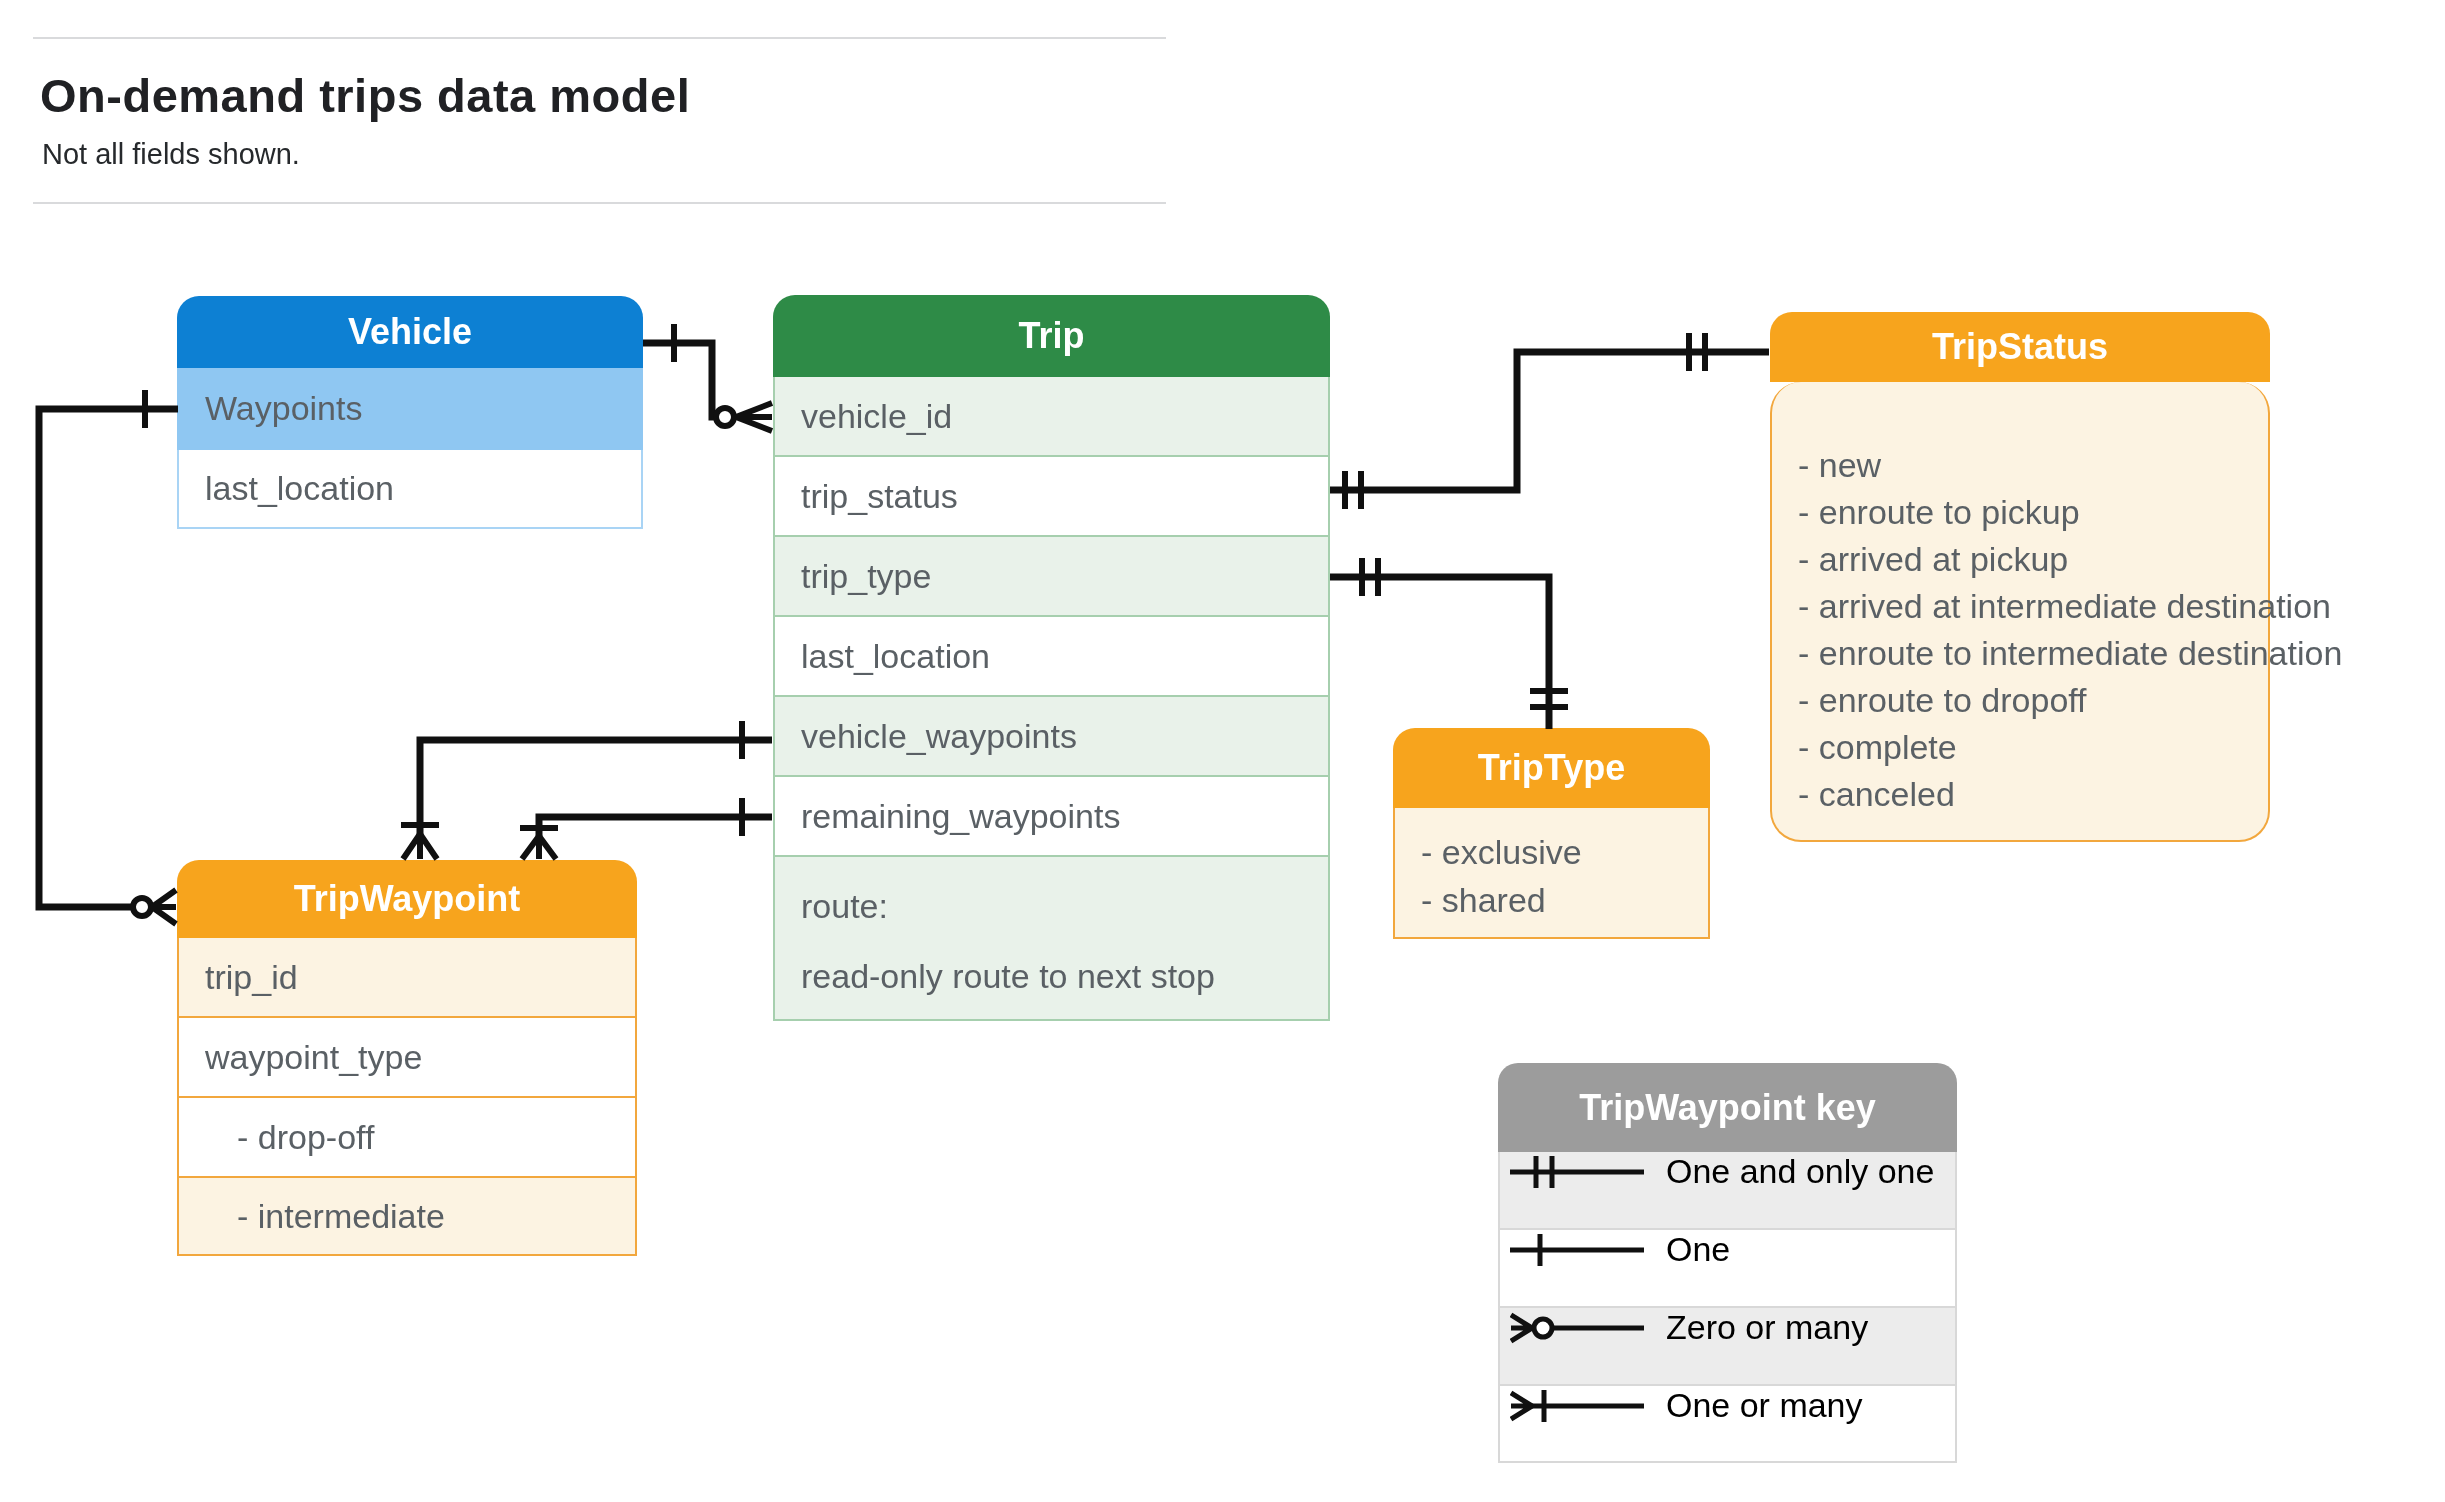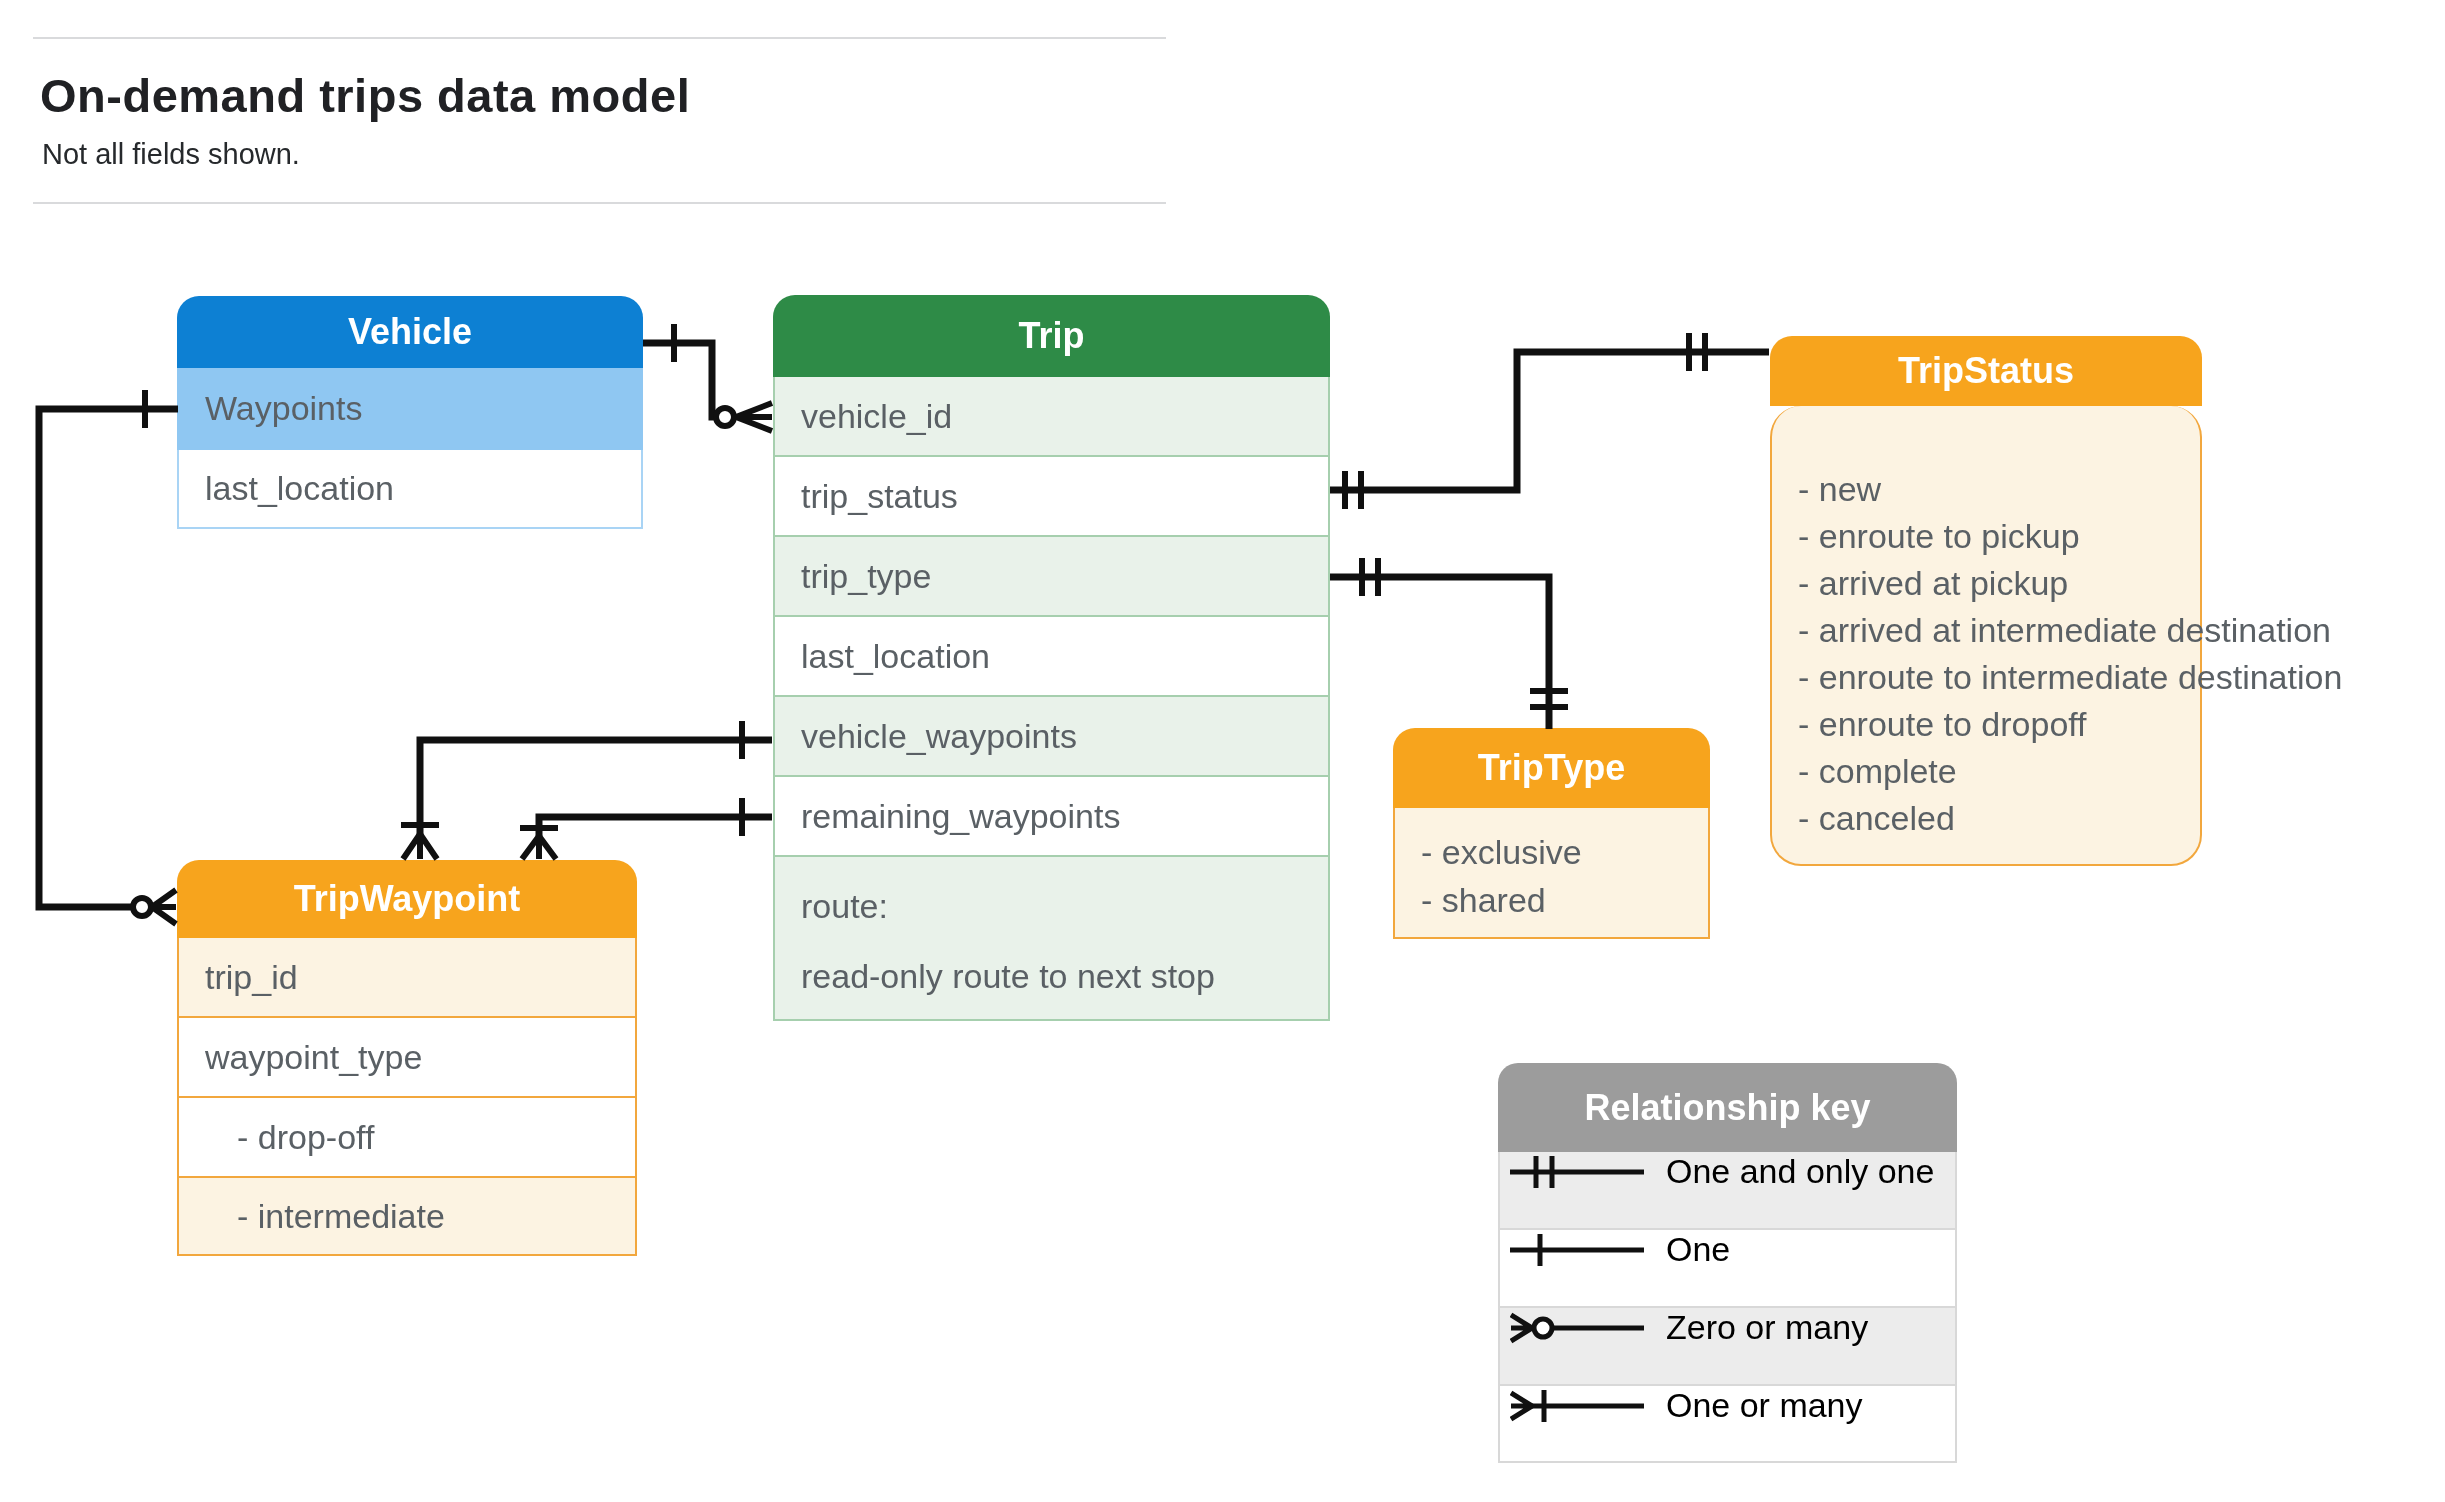--- a/index.html
+++ b/index.html
@@ -106,21 +106,21 @@
     <div class="row green-tint">trip_type</div>
     <div class="row green-plain">last_location</div>
     <div class="row green-tint">vehicle_waypoints</div>
     <div class="row green-plain">remaining_waypoints</div>
     <div class="row route">
       <div>route:</div>
       <div>read-only route to next stop</div>
     </div>
   </div>
 
-  <div class="entity" style="left:1770px; top:312px; width:432px;margin-top:24px;">
+  <div class="entity" style="left:1770px; top:312px; width:500px;">
     <div class="hdr orange-hdr" style="height:70px; line-height:70px;">TripStatus</div>
     <div class="orange-body" style="height:460px; padding-top:60px; line-height:47px;border-radius:31px;">
       <div class="item">- new</div>
       <div class="item">- enroute to pickup</div>
       <div class="item">- arrived at pickup</div>
       <div class="item">- arrived at intermediate destination</div>
       <div class="item">- enroute to intermediate destination</div>
       <div class="item">- enroute to dropoff</div>
       <div class="item">- complete</div>
       <div class="item">- canceled</div>
@@ -137,21 +137,21 @@
 
   <div class="entity" style="left:177px; top:860px; width:460px;">
     <div class="hdr orange-hdr" style="height:78px; line-height:78px;">TripWaypoint</div>
     <div class="row cream">trip_id</div>
     <div class="row cream-plain">waypoint_type</div>
     <div class="row cream-plain sub">- drop-off</div>
     <div class="row cream sub" style="height:78px; line-height:76px;">- intermediate</div>
   </div>
 
   <div class="entity" style="left:1498px; top:1063px; width:459px;">
-    <div class="hdr legend-hdr" style="border-radius:20px 20px 0 0;">Relationship key</div>
+    <div class="hdr legend-hdr" style="border-radius:20px 20px 0 0;">TripWaypoint key</div>
 
     <div class="legend-row tint" style="height:78px;">
       <svg class="sym" viewBox="0 0 134 40">
         <g stroke="#101010" stroke-width="5" fill="none">
           <line x1="0" y1="20" x2="134" y2="20"></line>
           <line x1="26" y1="4" x2="26" y2="36"></line>
           <line x1="42" y1="4" x2="42" y2="36"></line>
         </g>
       </svg>
       <span class="lbl">One and only one</span>

